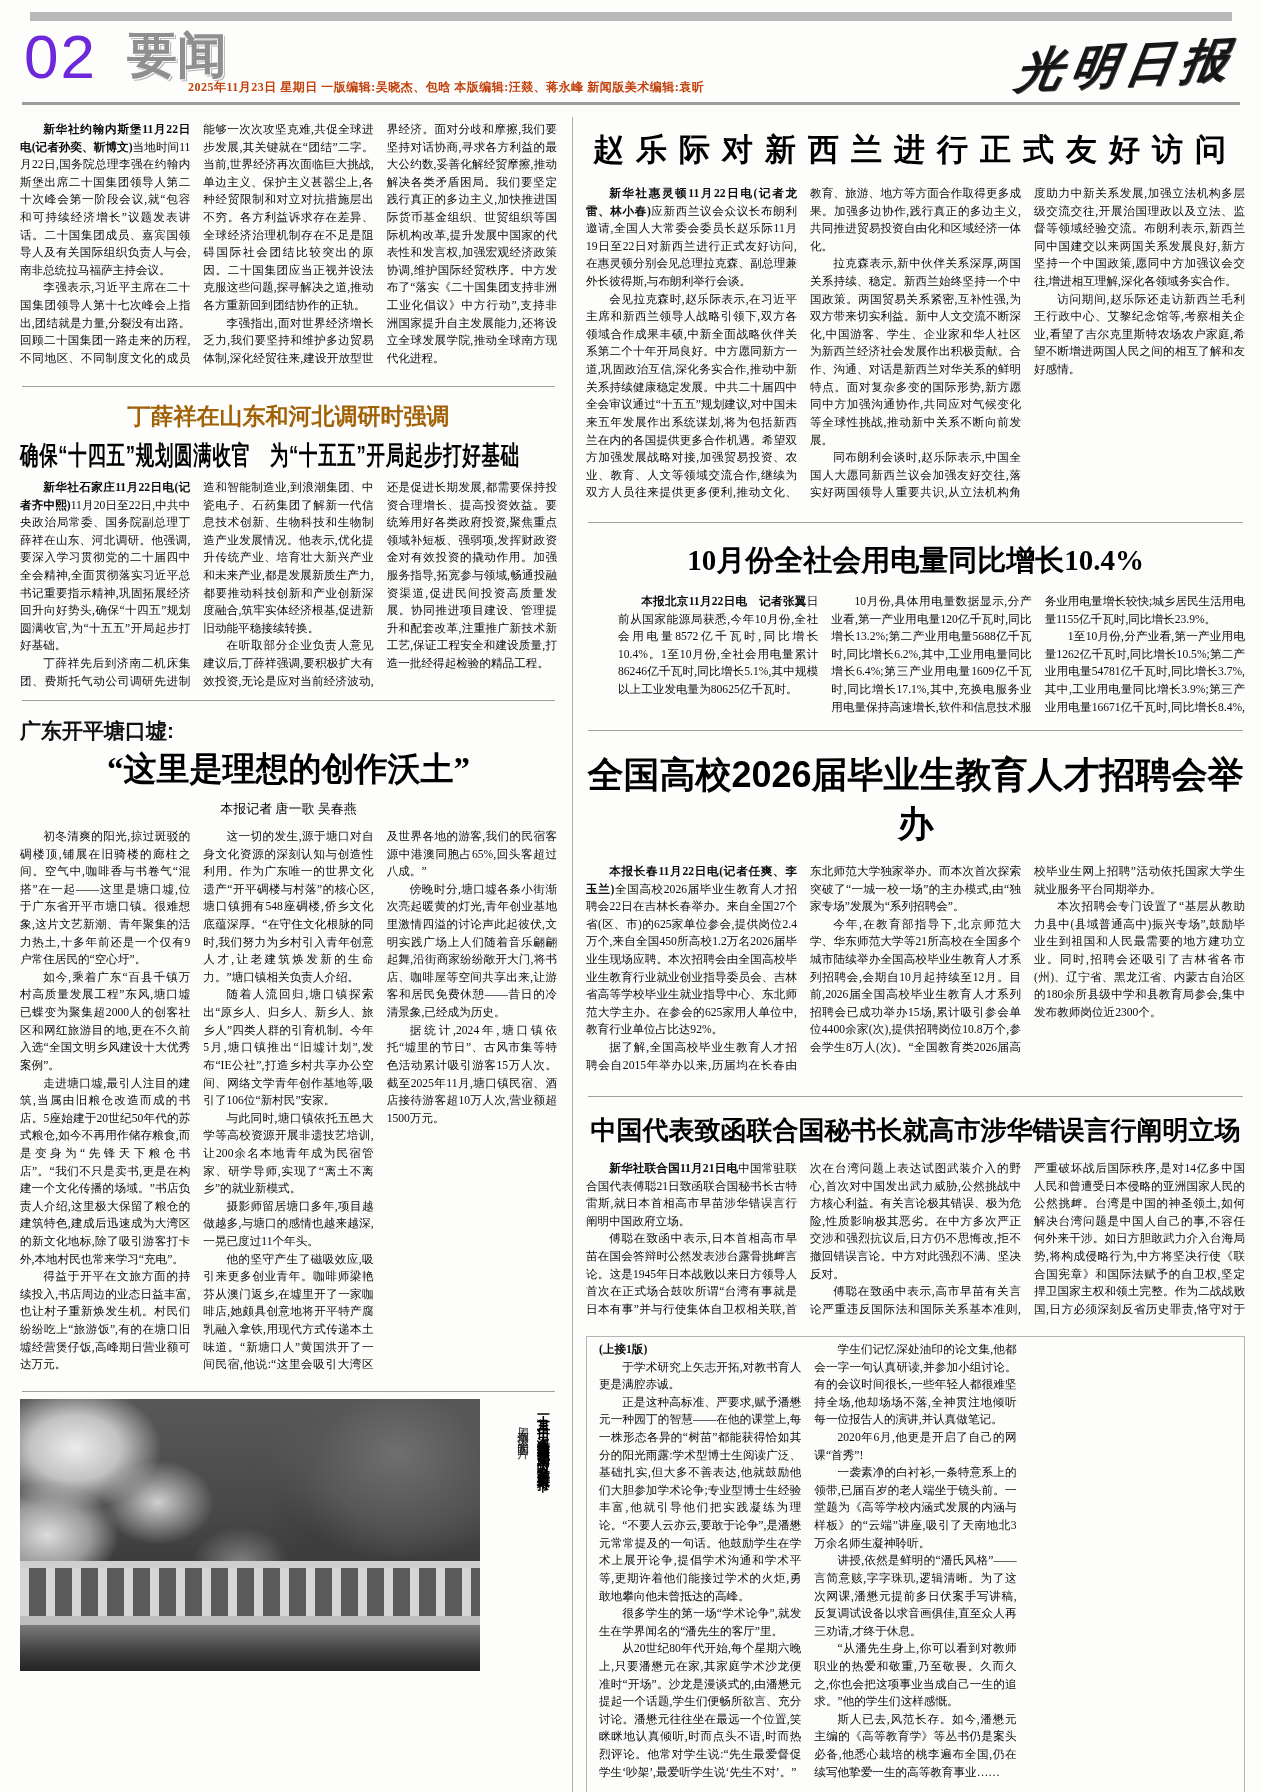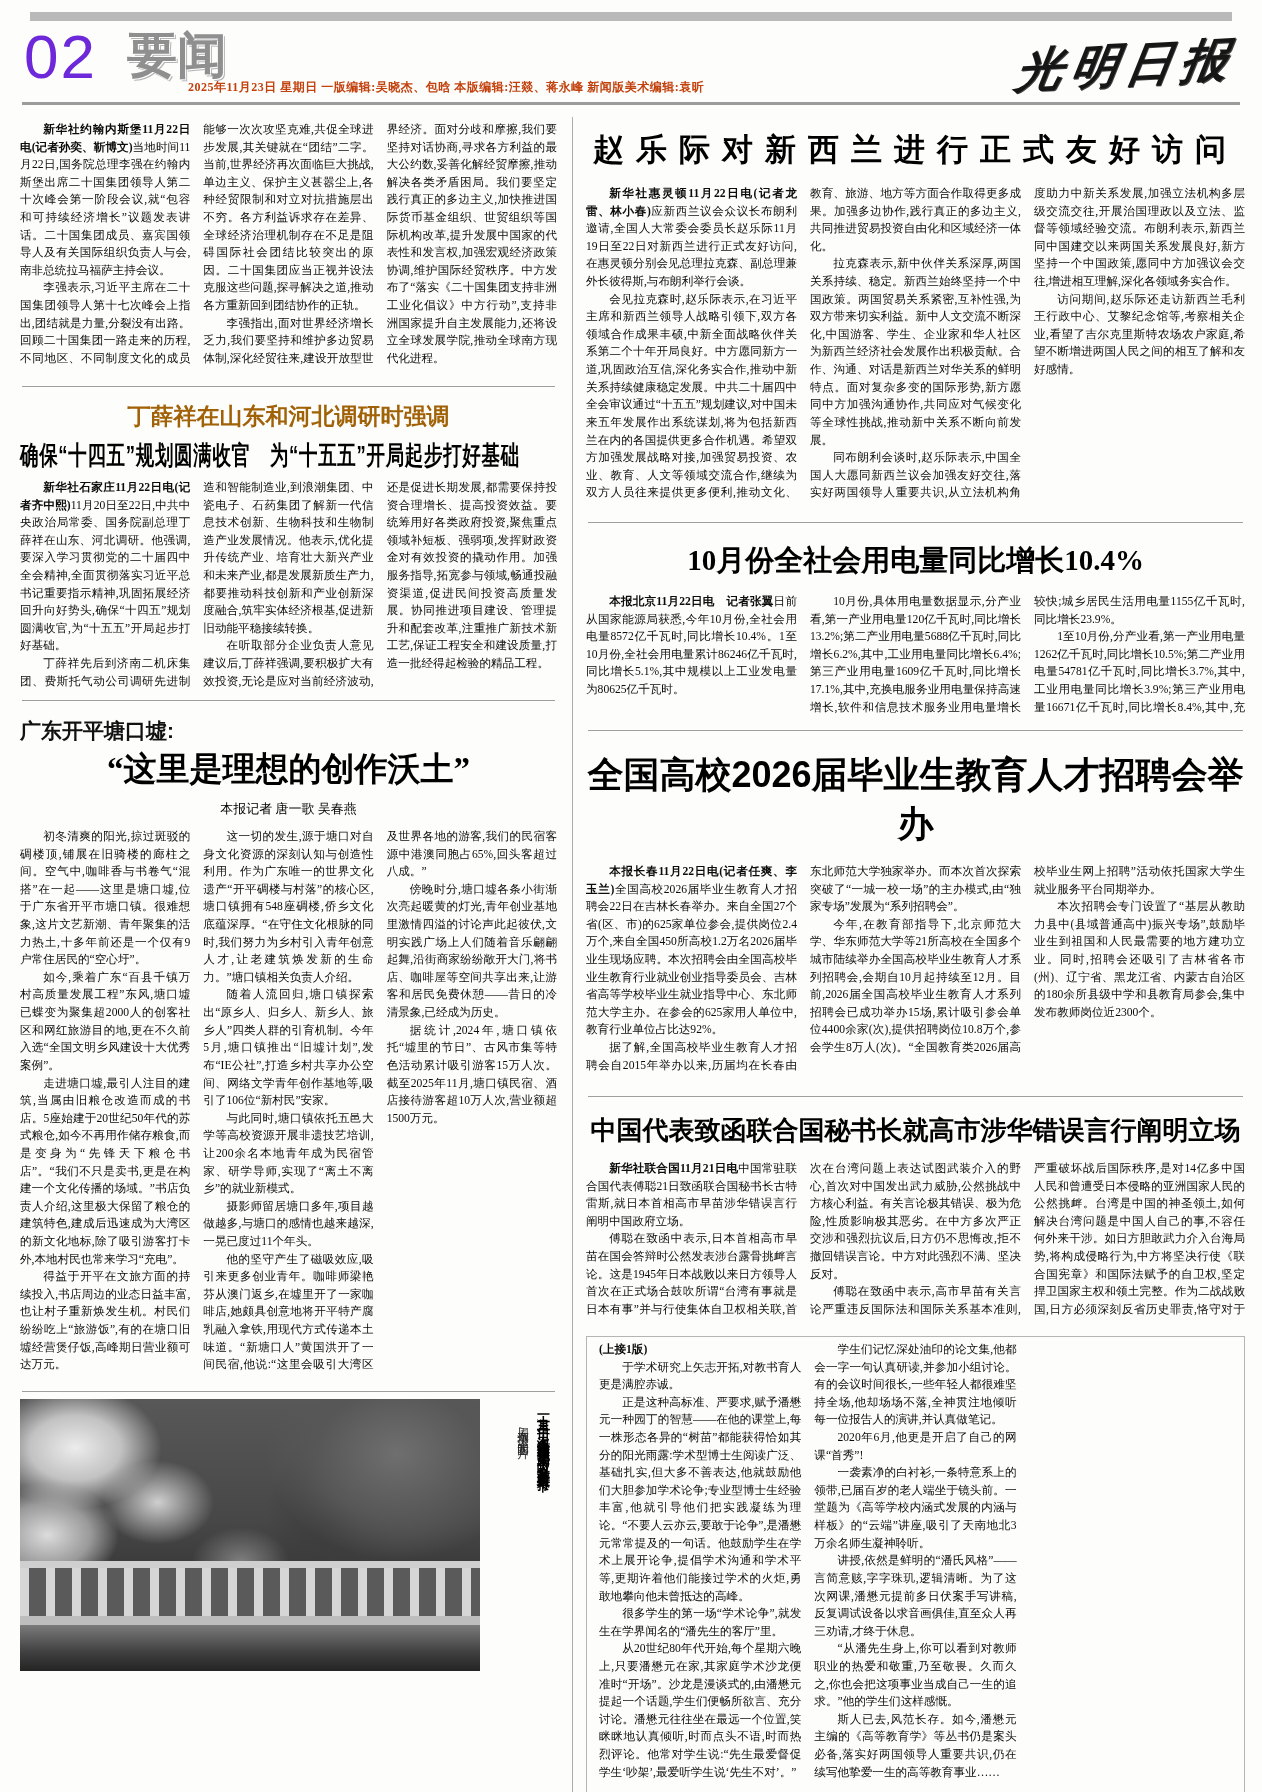--- a/index.html
+++ b/index.html
@@ -68,21 +68,21 @@
     column-gap:13px;column-fill:auto;overflow:hidden;
     font-size:11.6px;line-height:1.52;text-align:justify;color:#0c0c0c;
   }
   .cols-3{column-count:3;}
   .para{margin:0;text-indent:2em;}
   .para b{font-weight:bold;}
   .art1-body{height:258px;margin-top:8px;}
   .art3-body{height:214px;margin-top:6px;}
   .art7-body{height:556px;}
   .art2-body{height:330px;}
-  .art4-body{height:130px;}
+  .art4-body{height:130px;margin-left:32px;}
   .art5-body{height:226px;}
   .art6-body{height:170px;}
 
   
   .cont-box{
     border:1px solid #b5b5b5;margin-top:6px;padding:4px 12px;
     height:470px;overflow:hidden;
   }
   .cont-box .cols{height:446px;}
   .cont-box .para:first-child{text-indent:0;}
@@ -247,18 +247,18 @@
           <p class="para"><b>(上接1版)</b></p>
           <p class="para">于学术研究上矢志开拓,对教书育人更是满腔赤诚。</p>
           <p class="para">正是这种高标准、严要求,赋予潘懋元一种园丁的智慧——在他的课堂上,每一株形态各异的“树苗”都能获得恰如其分的阳光雨露:学术型博士生阅读广泛、基础扎实,但大多不善表达,他就鼓励他们大胆参加学术论争;专业型博士生经验丰富,他就引导他们把实践凝练为理论。“不要人云亦云,要敢于论争”,是潘懋元常常提及的一句话。他鼓励学生在学术上展开论争,提倡学术沟通和学术平等,更期许着他们能接过学术的火炬,勇敢地攀向他未曾抵达的高峰。</p>
           <p class="para">很多学生的第一场“学术论争”,就发生在学界闻名的“潘先生的客厅”里。</p>
           <p class="para">从20世纪80年代开始,每个星期六晚上,只要潘懋元在家,其家庭学术沙龙便准时“开场”。沙龙是漫谈式的,由潘懋元提起一个话题,学生们便畅所欲言、充分讨论。潘懋元往往坐在最远一个位置,笑眯眯地认真倾听,时而点头不语,时而热烈评论。他常对学生说:“先生最爱督促学生‘吵架’,最爱听学生说‘先生不对’。”</p>
           <p class="para">学生们记忆深处油印的论文集,他都会一字一句认真研读,并参加小组讨论。有的会议时间很长,一些年轻人都很难坚持全场,他却场场不落,全神贯注地倾听每一位报告人的演讲,并认真做笔记。</p>
           <p class="para">2020年6月,他更是开启了自己的网课“首秀”!</p>
           <p class="para">一袭素净的白衬衫,一条特意系上的领带,已届百岁的老人端坐于镜头前。一堂题为《高等学校内涵式发展的内涵与样板》的“云端”讲座,吸引了天南地北3万余名师生凝神聆听。</p>
           <p class="para">讲授,依然是鲜明的“潘氏风格”——言简意赅,字字珠玑,逻辑清晰。为了这次网课,潘懋元提前多日伏案手写讲稿,反复调试设备以求音画俱佳,直至众人再三劝请,才终于休息。</p>
           <p class="para">“从潘先生身上,你可以看到对教师职业的热爱和敬重,乃至敬畏。久而久之,你也会把这项事业当成自己一生的追求。”他的学生们这样感慨。</p>
-          <p class="para">斯人已去,风范长存。如今,潘懋元主编的《高等教育学》等丛书仍是案头必备,落实好两国领导人重要共识,仍在续写他挚爱一生的高等教育事业……</p>
+          <p class="para">斯人已去,风范长存。如今,潘懋元主编的《高等教育学》等丛书仍是案头必备,他悉心栽培的桃李遍布全国,仍在续写他挚爱一生的高等教育事业……</p>
         </div>
     </div>
 
   </div>
 </div>
 
 </body></html>

